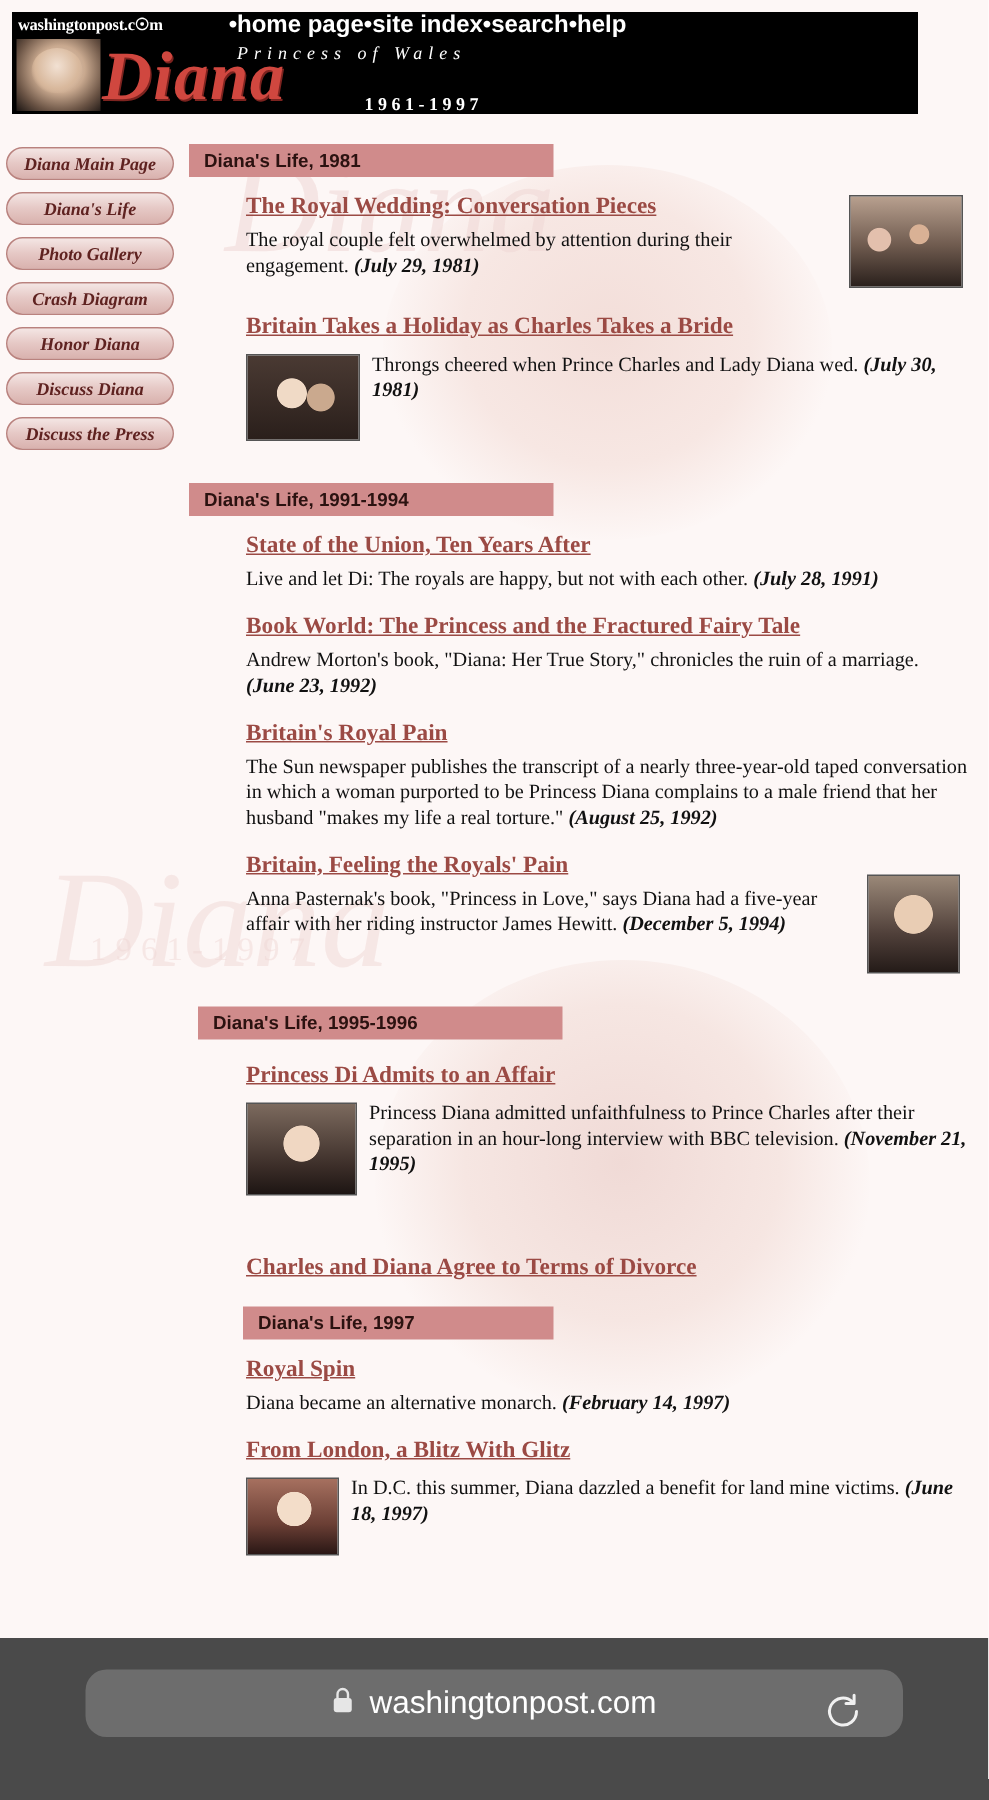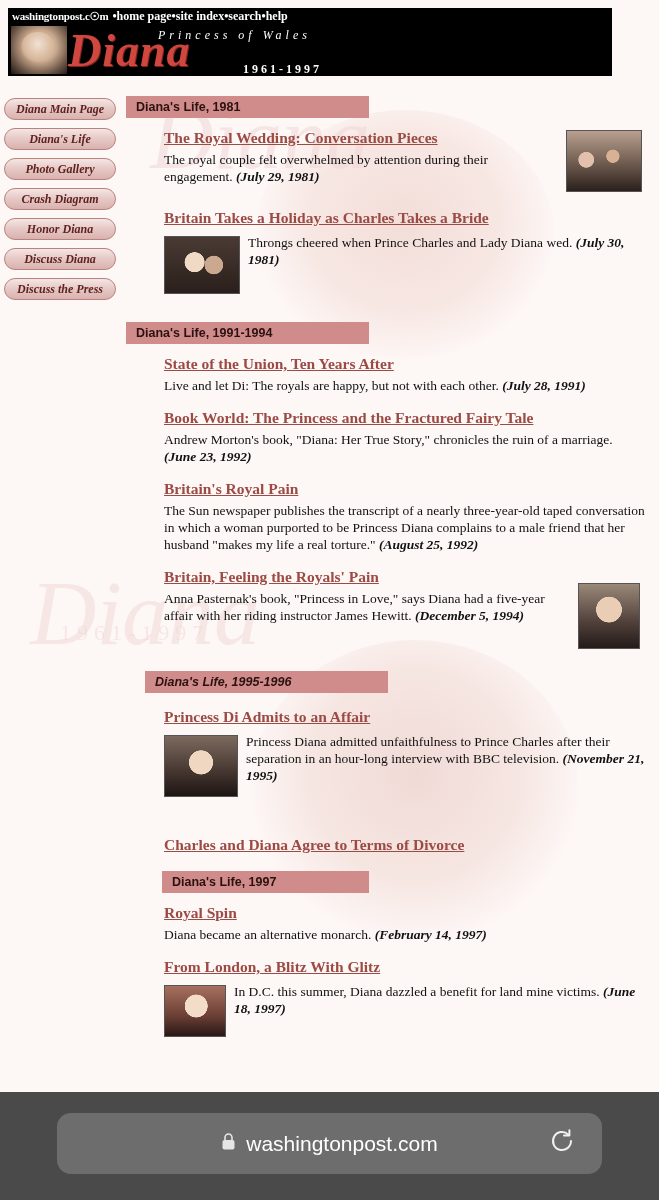--- a/index.html
+++ b/index.html
@@ -63,24 +63,25 @@
   .wplogo {
     color: #fff;
     font-family: "Liberation Serif", serif;
     font-weight: bold;
     font-size: 11px;
     letter-spacing: -.2px;
     white-space: nowrap;
   }
   .mast-links {
     color: #fff;
-    font-family: Liberation Serif, serif;
-    font-weight: bold;
-    font-size: 12px;
+    font-family: Liberation Sans, sans-serif;
+    font-weight: bold;
+    font-size: 16px;
     white-space: nowrap;
+    margin-left: 40px;
   }
   .mast-photo {
     position: absolute; top: 18px; left: 3px;
     width: 56px; height: 48px;
     background:
       radial-gradient(ellipse at 52% 42%, #e8d3c4 0%, #c9a98f 40%, #6b5445 72%, #1a1412 100%);
   }
   .mast-photo:after {
     content:"";
     position:absolute; left:10px; top:6px; width:34px; height:30px;
@@ -229,21 +230,21 @@
   .bottombar {
     position: absolute;
     left: 0; bottom: 0;
     width: 659px; height: 108px;
     background: #4a4a4a;
     z-index: 10;
   }
   .urlbar {
     position: absolute;
     left: 57px; top: 21px;
-    width: 545px; height: 61px;
+    width: 545px; height: 45px;
     background: #6d6d6d;
     border-radius: 14px;
     display: flex;
     align-items: center;
     justify-content: center;
   }
   .aa {
     position: absolute; left: 70px; top: 36px;
     color: #e8e8e8;
     font-family: "Liberation Sans", sans-serif;
@@ -356,21 +357,21 @@
       <div class="thumb t-hewitt right-abs" style="right:6px; top:16px;"></div>
       <div style="padding-right:80px;">
         <span class="headline">Britain, Feeling the Royals' Pain</span>
         <div class="summary">
           <span>Anna Pasternak's book, "Princess in Love," says Diana had a five-year affair with her riding instructor James Hewitt.</span>
           <span class="date">(December 5, 1994)</span>
         </div>
       </div>
     </div>
 
-    <div class="sec-head-wrap" style="margin-top:34px; margin-left:19px;font-style:italic;">
+    <div class="sec-head-wrap" style="margin-top:34px; margin-left:6px;">
       <div class="sec-head">Diana's Life, 1995-1996</div>
     </div>
 
     <div class="article clearfix" style="margin-top:14px;">
       <span class="headline">Princess Di Admits to an Affair</span>
       <div class="summary" style="margin-top:6px;">
         <span class="thumb t-diana-bbc float-left"></span>
         <span>Princess Diana admitted unfaithfulness to Prince Charles after their separation in an hour-long interview with BBC television.</span>
         <span class="date">(November 21, 1995)</span>
       </div>

